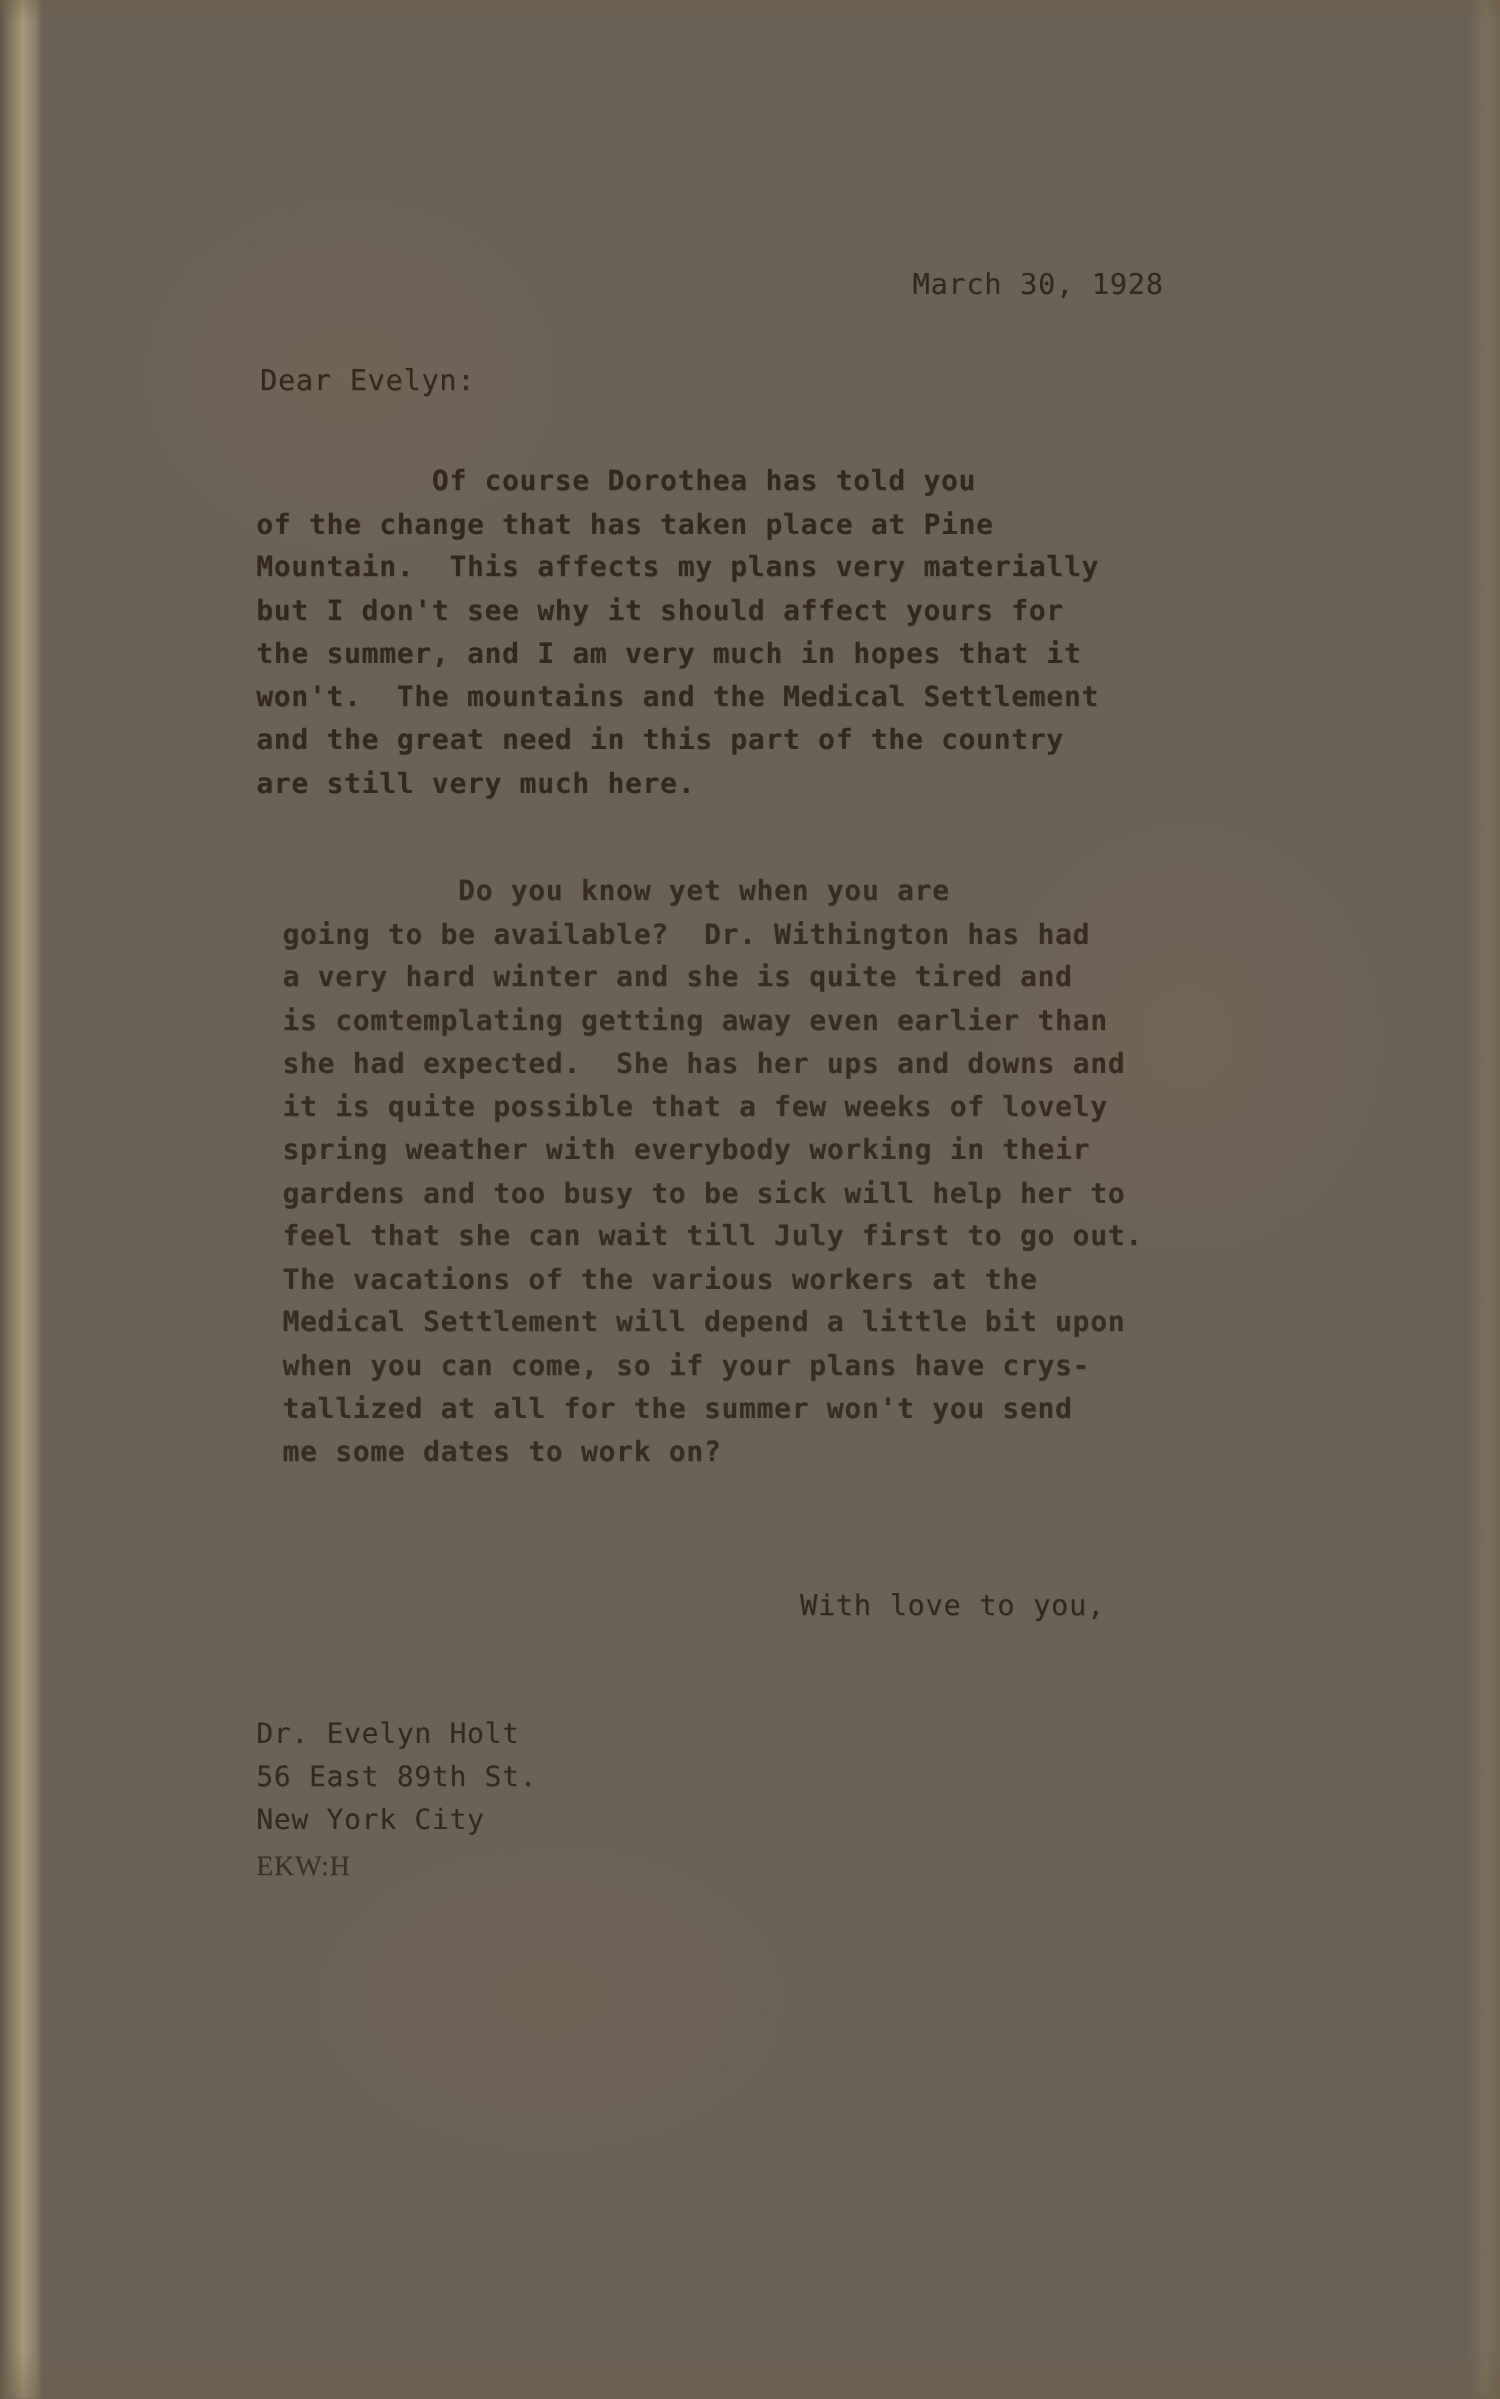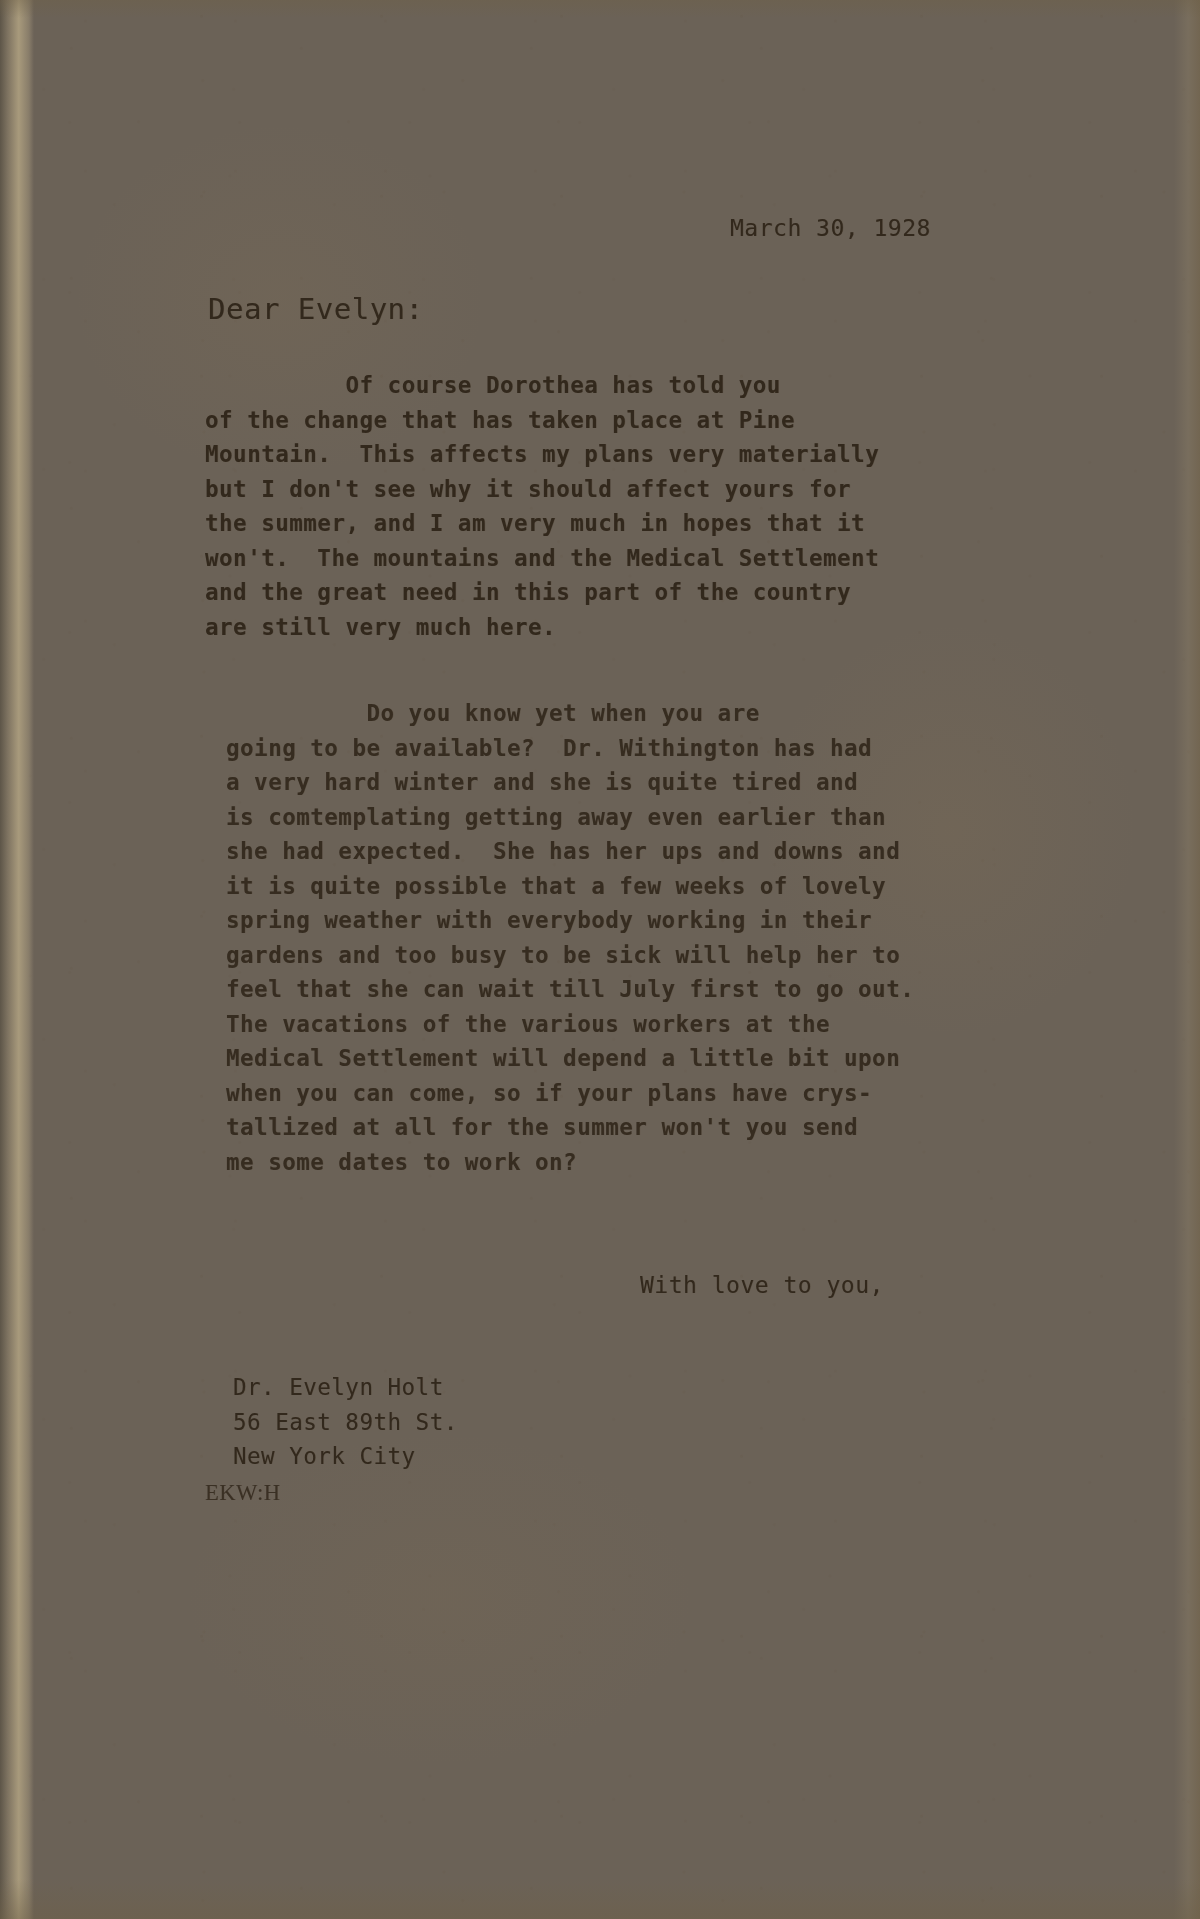--- a/index.html
+++ b/index.html
@@ -93,21 +93,21 @@
     top: 182px;
     font-size: 23px;
     white-space: pre;
     text-shadow: 0.5px 0.4px 0 rgba(60,45,30,0.30);
     margin-top: 33px;
   }
   .salutation {
     position: absolute;
     left: 208px;
     top: 292px;
-    font-size: 29px;
+    font-size: 23px;
     white-space: pre;
     text-shadow: 0.5px 0.4px 0 rgba(60,45,30,0.30);
   }
   .para {
     position: absolute;
     left: 205px;
     font-size: 22.5px;
     line-height: 34.5px;
     white-space: pre;
     text-shadow: 0.5px 0.4px 0 rgba(60,45,30,0.28);
@@ -124,21 +124,20 @@
     text-shadow: 0.5px 0.4px 0 rgba(60,45,30,0.30);
   }
   .address {
     position: absolute;
     left: 205px;
     top: 1370px;
     font-size: 22.5px;
     line-height: 34.5px;
     white-space: pre;
     text-shadow: 0.5px 0.4px 0 rgba(60,45,30,0.28);
-    margin-left: 28px;
   }
   .initials {
     position: absolute;
     left: 205px;
     top: 1480px;
     font-size: 22.5px;
     white-space: pre;
     opacity: 0.85;
     text-shadow: 0.5px 0.4px 0 rgba(60,45,30,0.25);
     font-family: Liberation Serif, serif;

